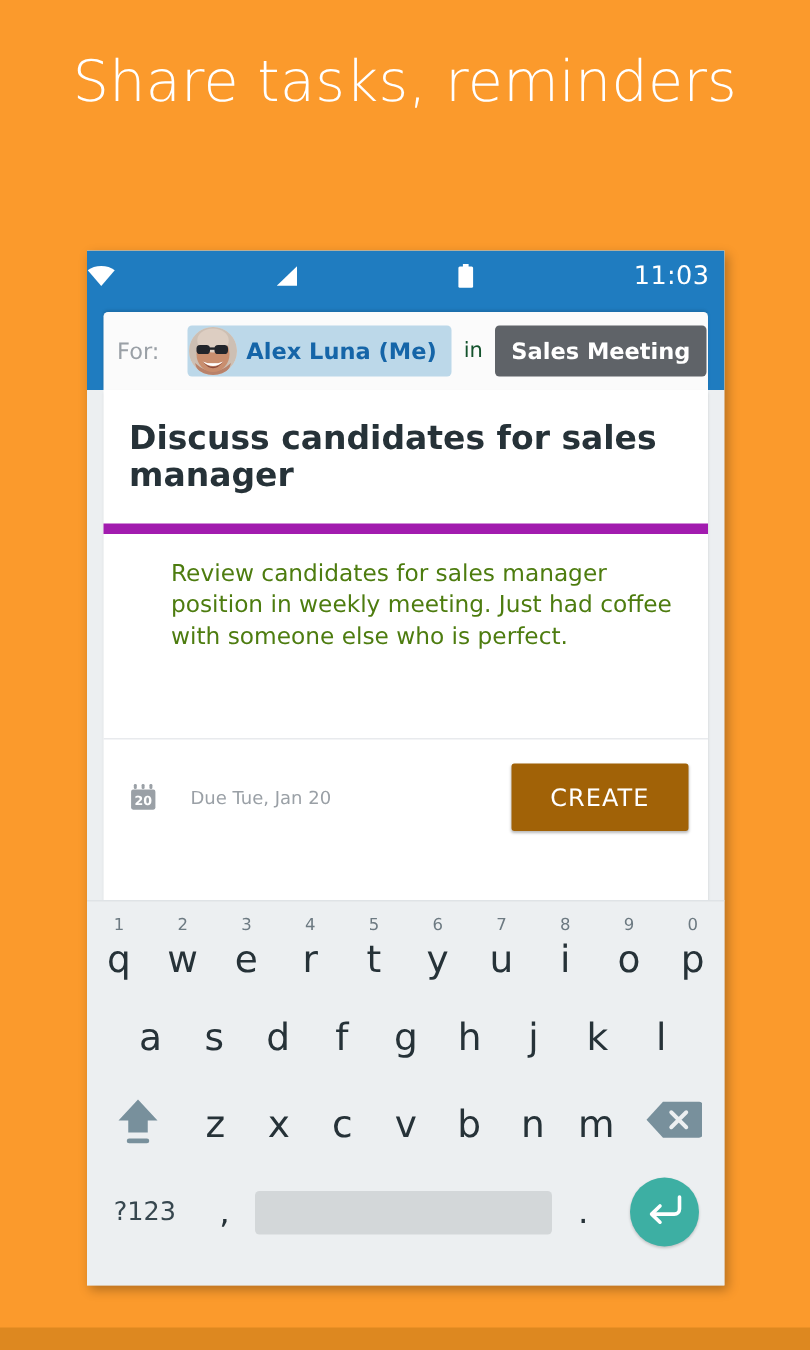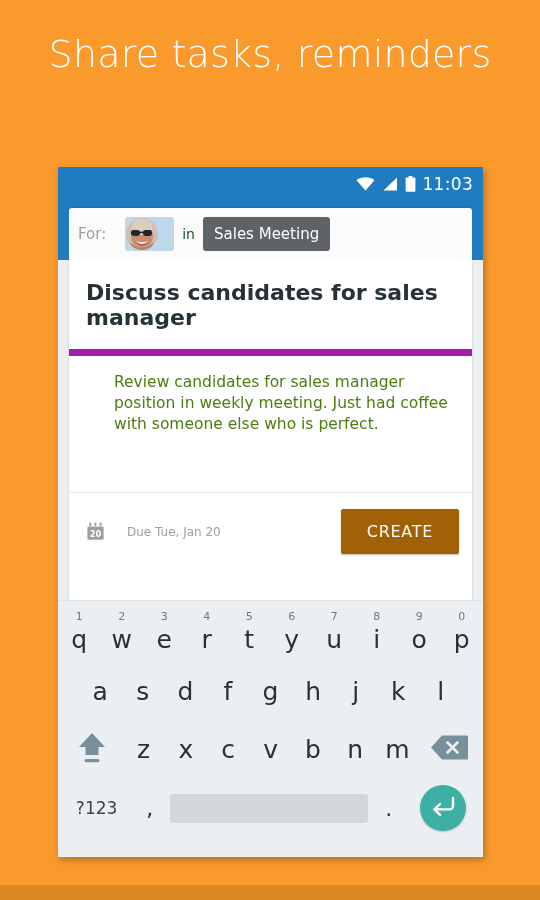--- a/index.html
+++ b/index.html
@@ -41,21 +41,21 @@
     overflow: hidden;
   }
 
   
   #statusbar {
     position: relative;
     height: 33px;
     background: #1f7cc0;
     display: flex;
     align-items: center;
-    justify-content: flex-end;
+    justify-content: space-between;
     padding-right: 10px;
     gap: 7px;
   }
   #statusbar .stat-time {
     color: #ffffff;
     font-size: 17px;
     font-weight: 400;
     letter-spacing: 0.3px;
     font-family: "DejaVu Sans", sans-serif;
   }
@@ -111,21 +111,21 @@
   .in-label {
     color: #14532d;
     font-size: 14px;
     margin: 0 8px;
     font-family: "DejaVu Sans", sans-serif;
   }
   #context-chip {
     background: #5f6368;
     color: #ffffff;
     font-size: 15px;
-    font-weight: normal;
+    font-weight: bold;
     border-radius: 3px;
     padding: 8px 11px;
     white-space: nowrap;
     font-family: "DejaVu Sans", sans-serif;
   }
 
   
   #compose-card {
     background: #ffffff;
     margin: 0 11px;
@@ -299,20 +299,21 @@
             <ellipse cx="16" cy="18" rx="11" ry="12" fill="#c98e6e"></ellipse>
             <ellipse cx="16" cy="9" rx="10.5" ry="8" fill="#ddcec2"></ellipse>
             <rect x="5" y="12" width="9" height="6" rx="2.4" fill="#22252b"></rect>
             <rect x="17" y="12" width="9" height="6" rx="2.4" fill="#22252b"></rect>
             <rect x="13.6" y="13.6" width="4" height="1.6" fill="#22252b"></rect>
             <path d="M9 23 q7 6 14 0 q-7 3 -14 0z" fill="#ffffff"></path>
             <path d="M9 23 q7 7 14 0 q-7 9 -14 0z" fill="#8c4a3c"></path>
             <path d="M10 23.6 q6 2.4 12 0 q-6 1.2 -12 0z" fill="#ffffff"></path>
           </svg>
         </span>
+        <span class="chip-name">Alex Luna (Me)</span>
       </span>
       <span class="in-label">in</span>
       <span id="context-chip">Sales Meeting</span>
     </div>
   </div>
 
   <div id="compose-card">
     <div id="task-title">Discuss candidates for sales manager</div>
     <div id="task-notes">Review candidates for sales manager position in weekly meeting. Just had coffee with someone else who is perfect.</div>
     <div id="action-row">

